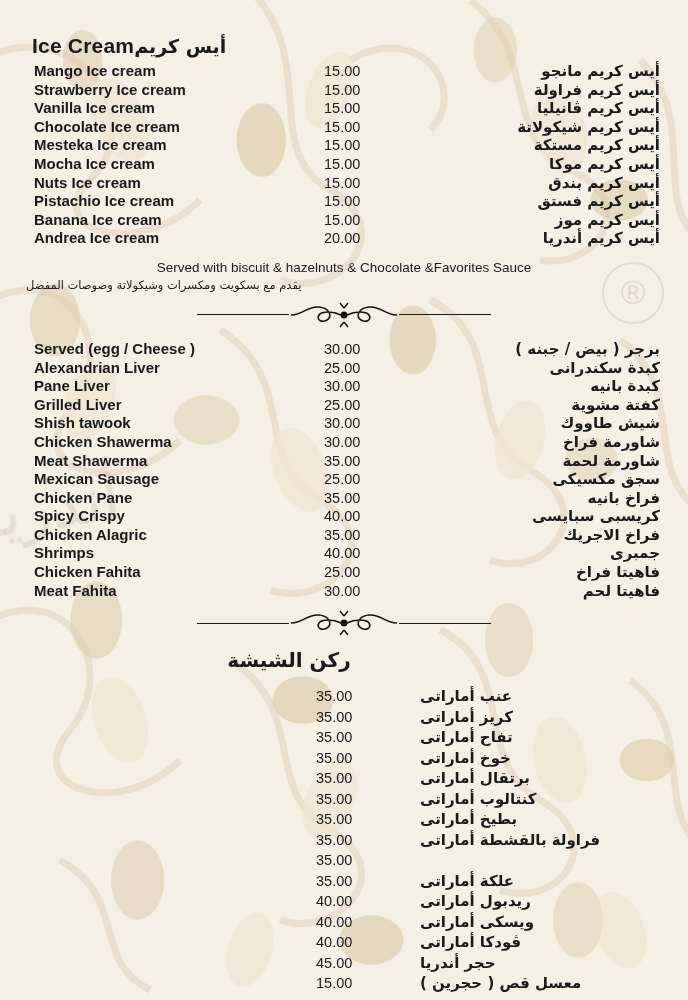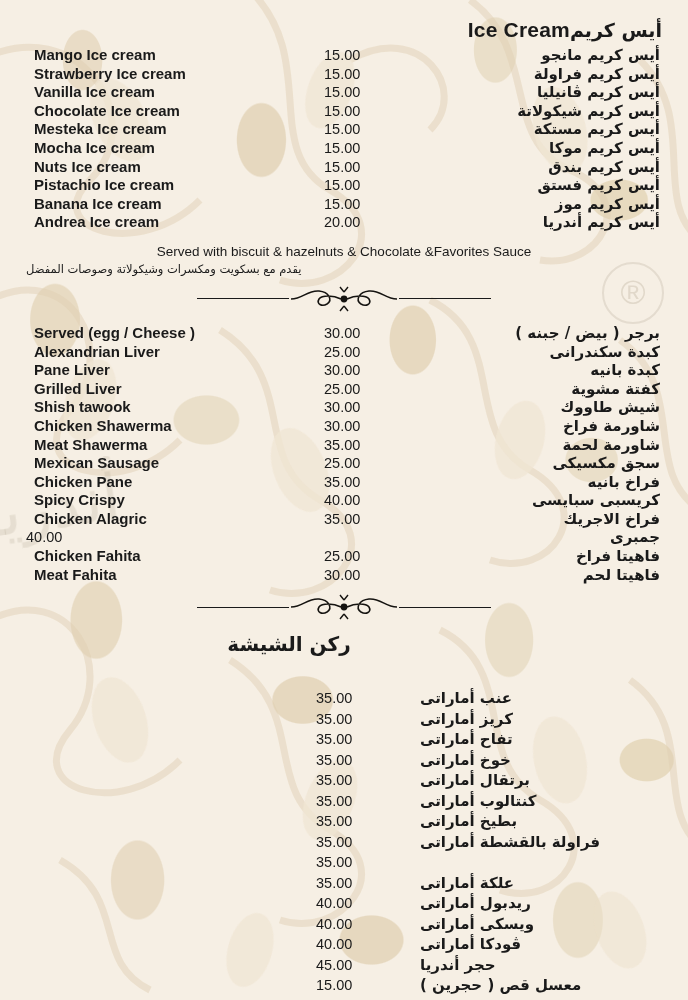--- a/index.html
+++ b/index.html
@@ -82,22 +82,23 @@
     width: 688px;
     height: 1000px;
     box-sizing: border-box;
     padding: 18px 26px 0 26px;
   }
 
   
   .section-head {
     display: flex;
     align-items: baseline;
-    justify-content: flex-end;
+    justify-content: flex-start;
     margin-bottom: 4px;
+    margin-top: 16px;
   }
   .section-title-en {
     font-size: 21px;
     font-weight: bold;
     letter-spacing: .2px;
     padding-left: 6px;
   }
   .section-title-ar {
     font-size: 19px;
     font-weight: bold;
@@ -163,21 +164,21 @@
   }
   .divider svg { display: block; }
 
   
   .shisha-title {
     text-align: center;
     font-size: 20px;
     font-weight: bold;
     direction: rtl;
     font-family: "DejaVu Sans", sans-serif;
-    margin: 6px 0 32px 0;
+    margin: 6px 0 14px 0;
     padding-right: 110px;
   }
   .shisha-row {
     display: flex;
     align-items: baseline;
     line-height: 20.5px;
     font-size: 15px;
   }
   .shisha-row .spacer { flex: 0 0 290px; }
   .shisha-row .price {
@@ -360,20 +361,21 @@
         <span class="en">Spicy Crispy</span>
         <span class="price">40.00</span>
         <span class="ar">كريسبى سبايسى</span>
       </div>
       <div class="row">
         <span class="en">Chicken Alagric</span>
         <span class="price">35.00</span>
         <span class="ar">فراخ الاجريك</span>
       </div>
       <div class="row">
+        <span class="en">Shrimps</span>
         <span class="price">40.00</span>
         <span class="ar">جمبرى</span>
       </div>
       <div class="row">
         <span class="en">Chicken Fahita</span>
         <span class="price">25.00</span>
         <span class="ar">فاهيتا فراخ</span>
       </div>
       <div class="row">
         <span class="en">Meat Fahita</span>

